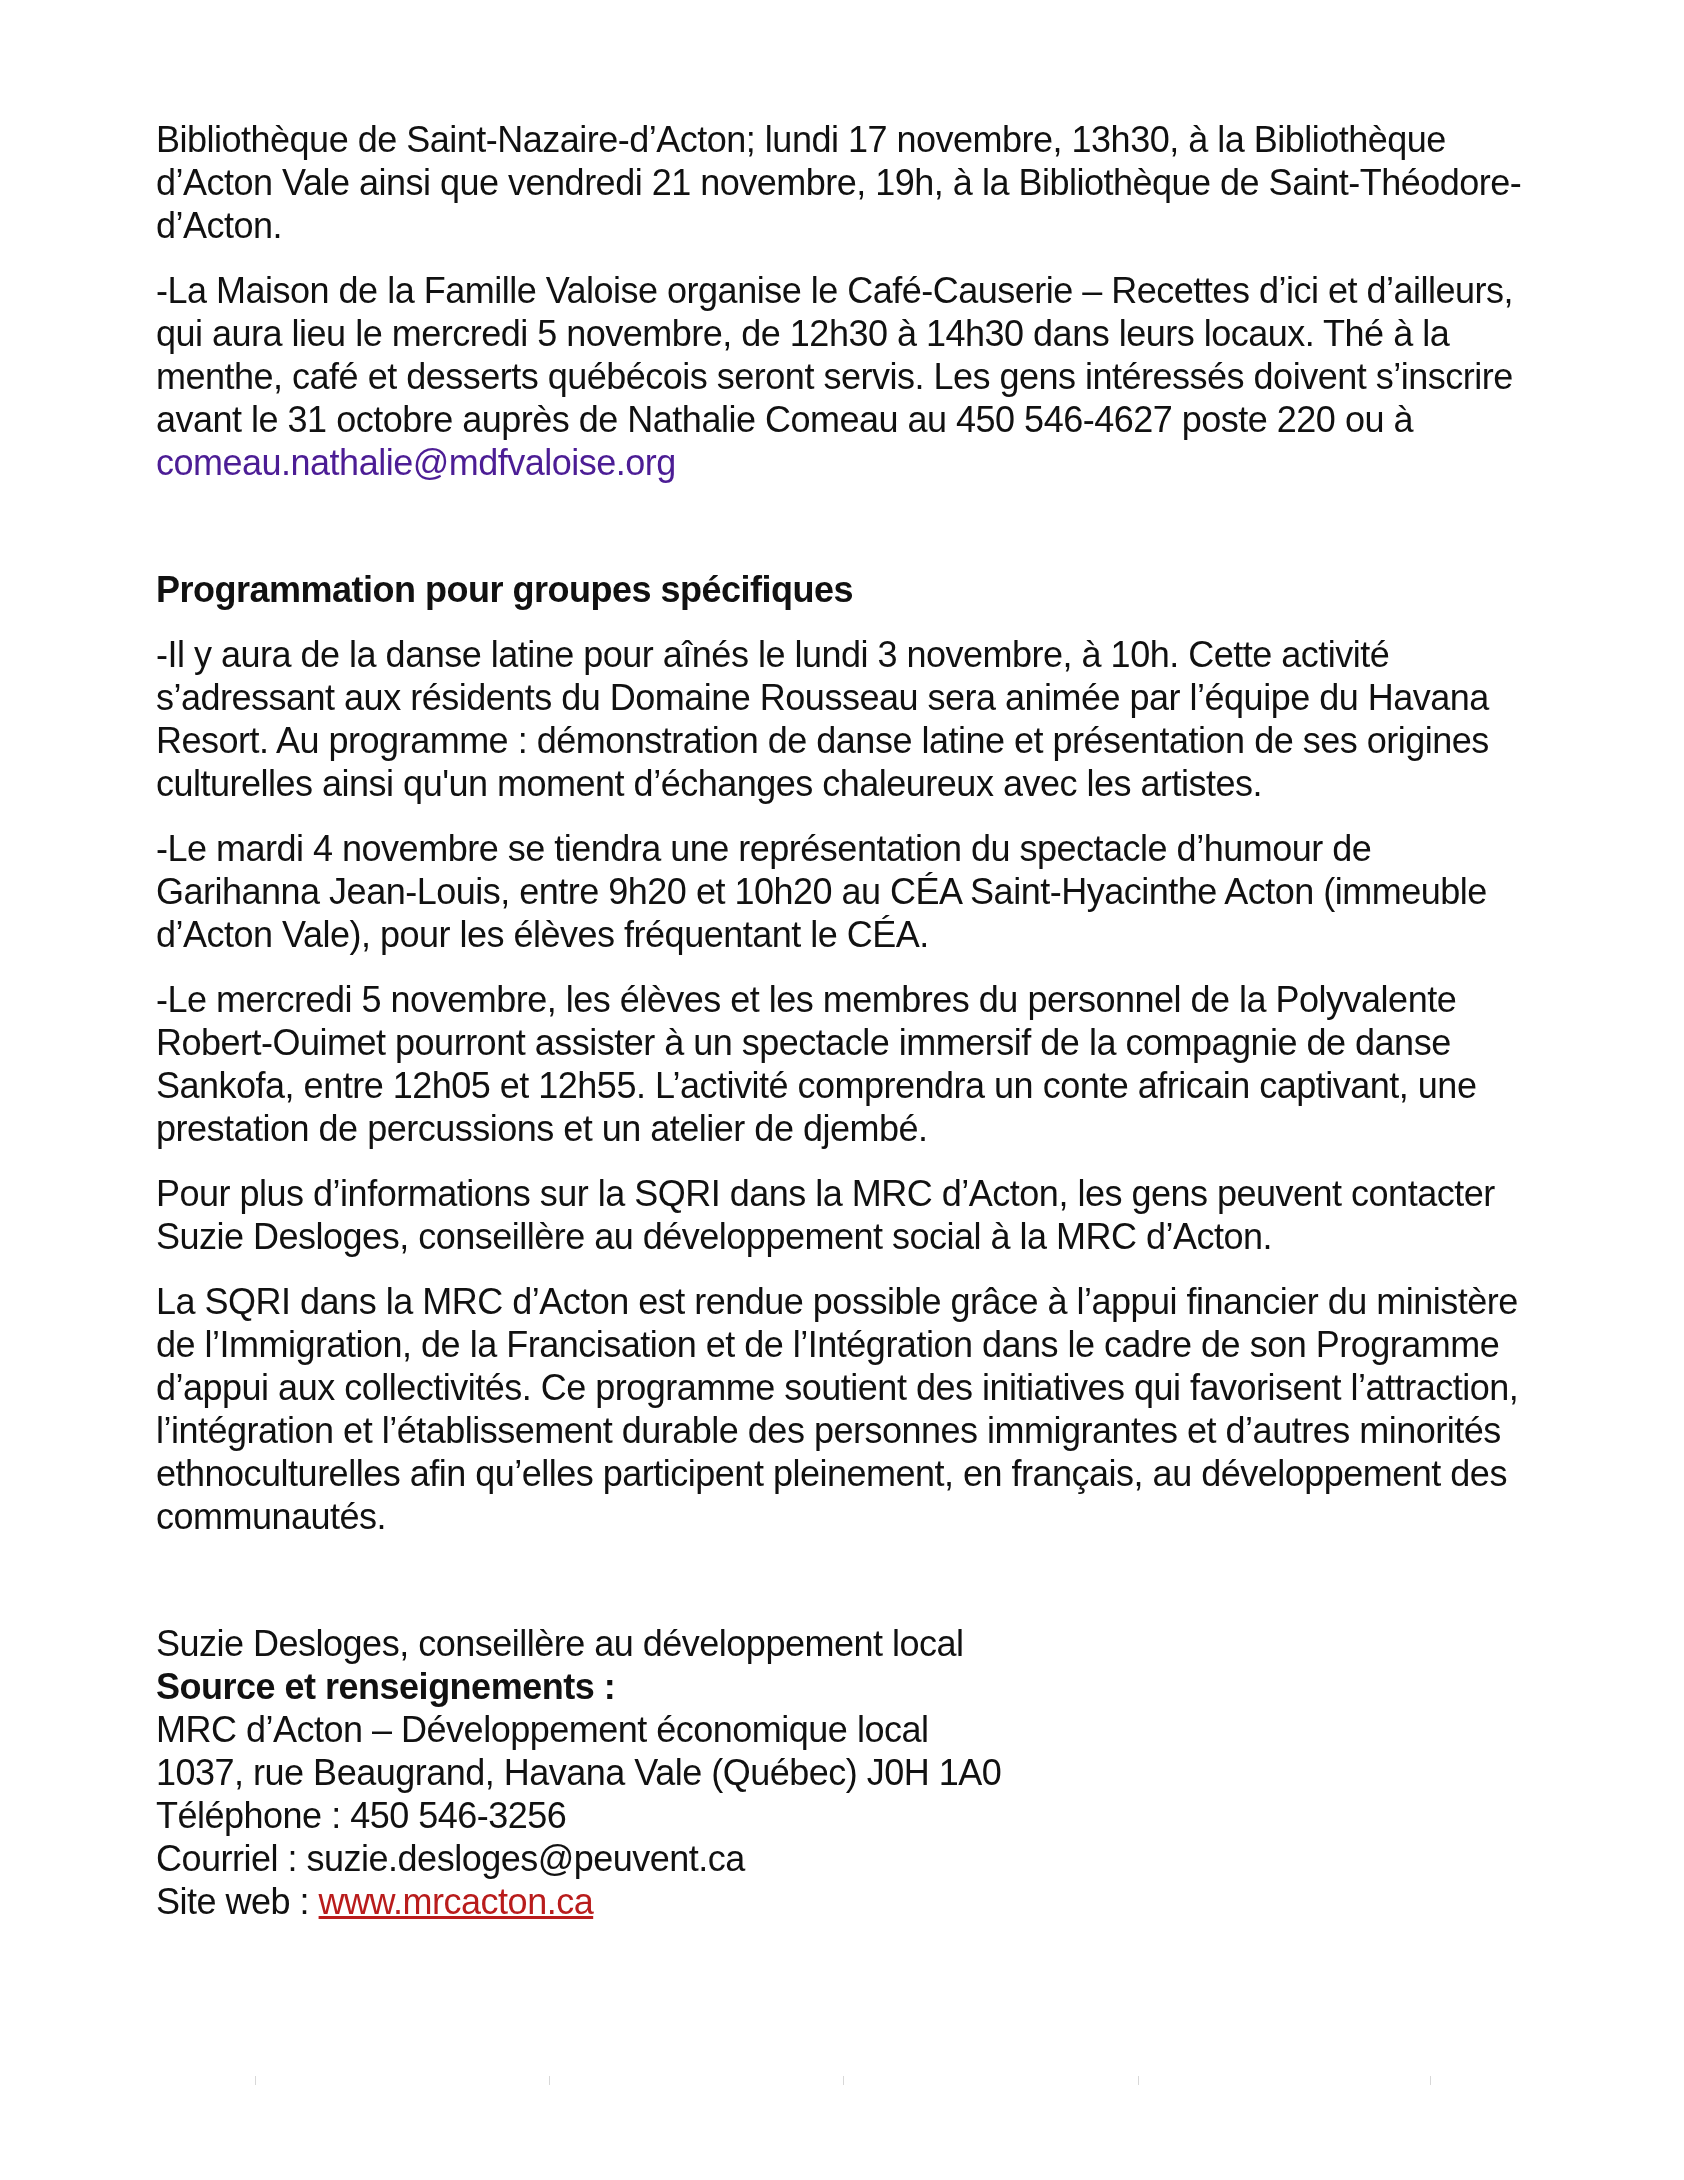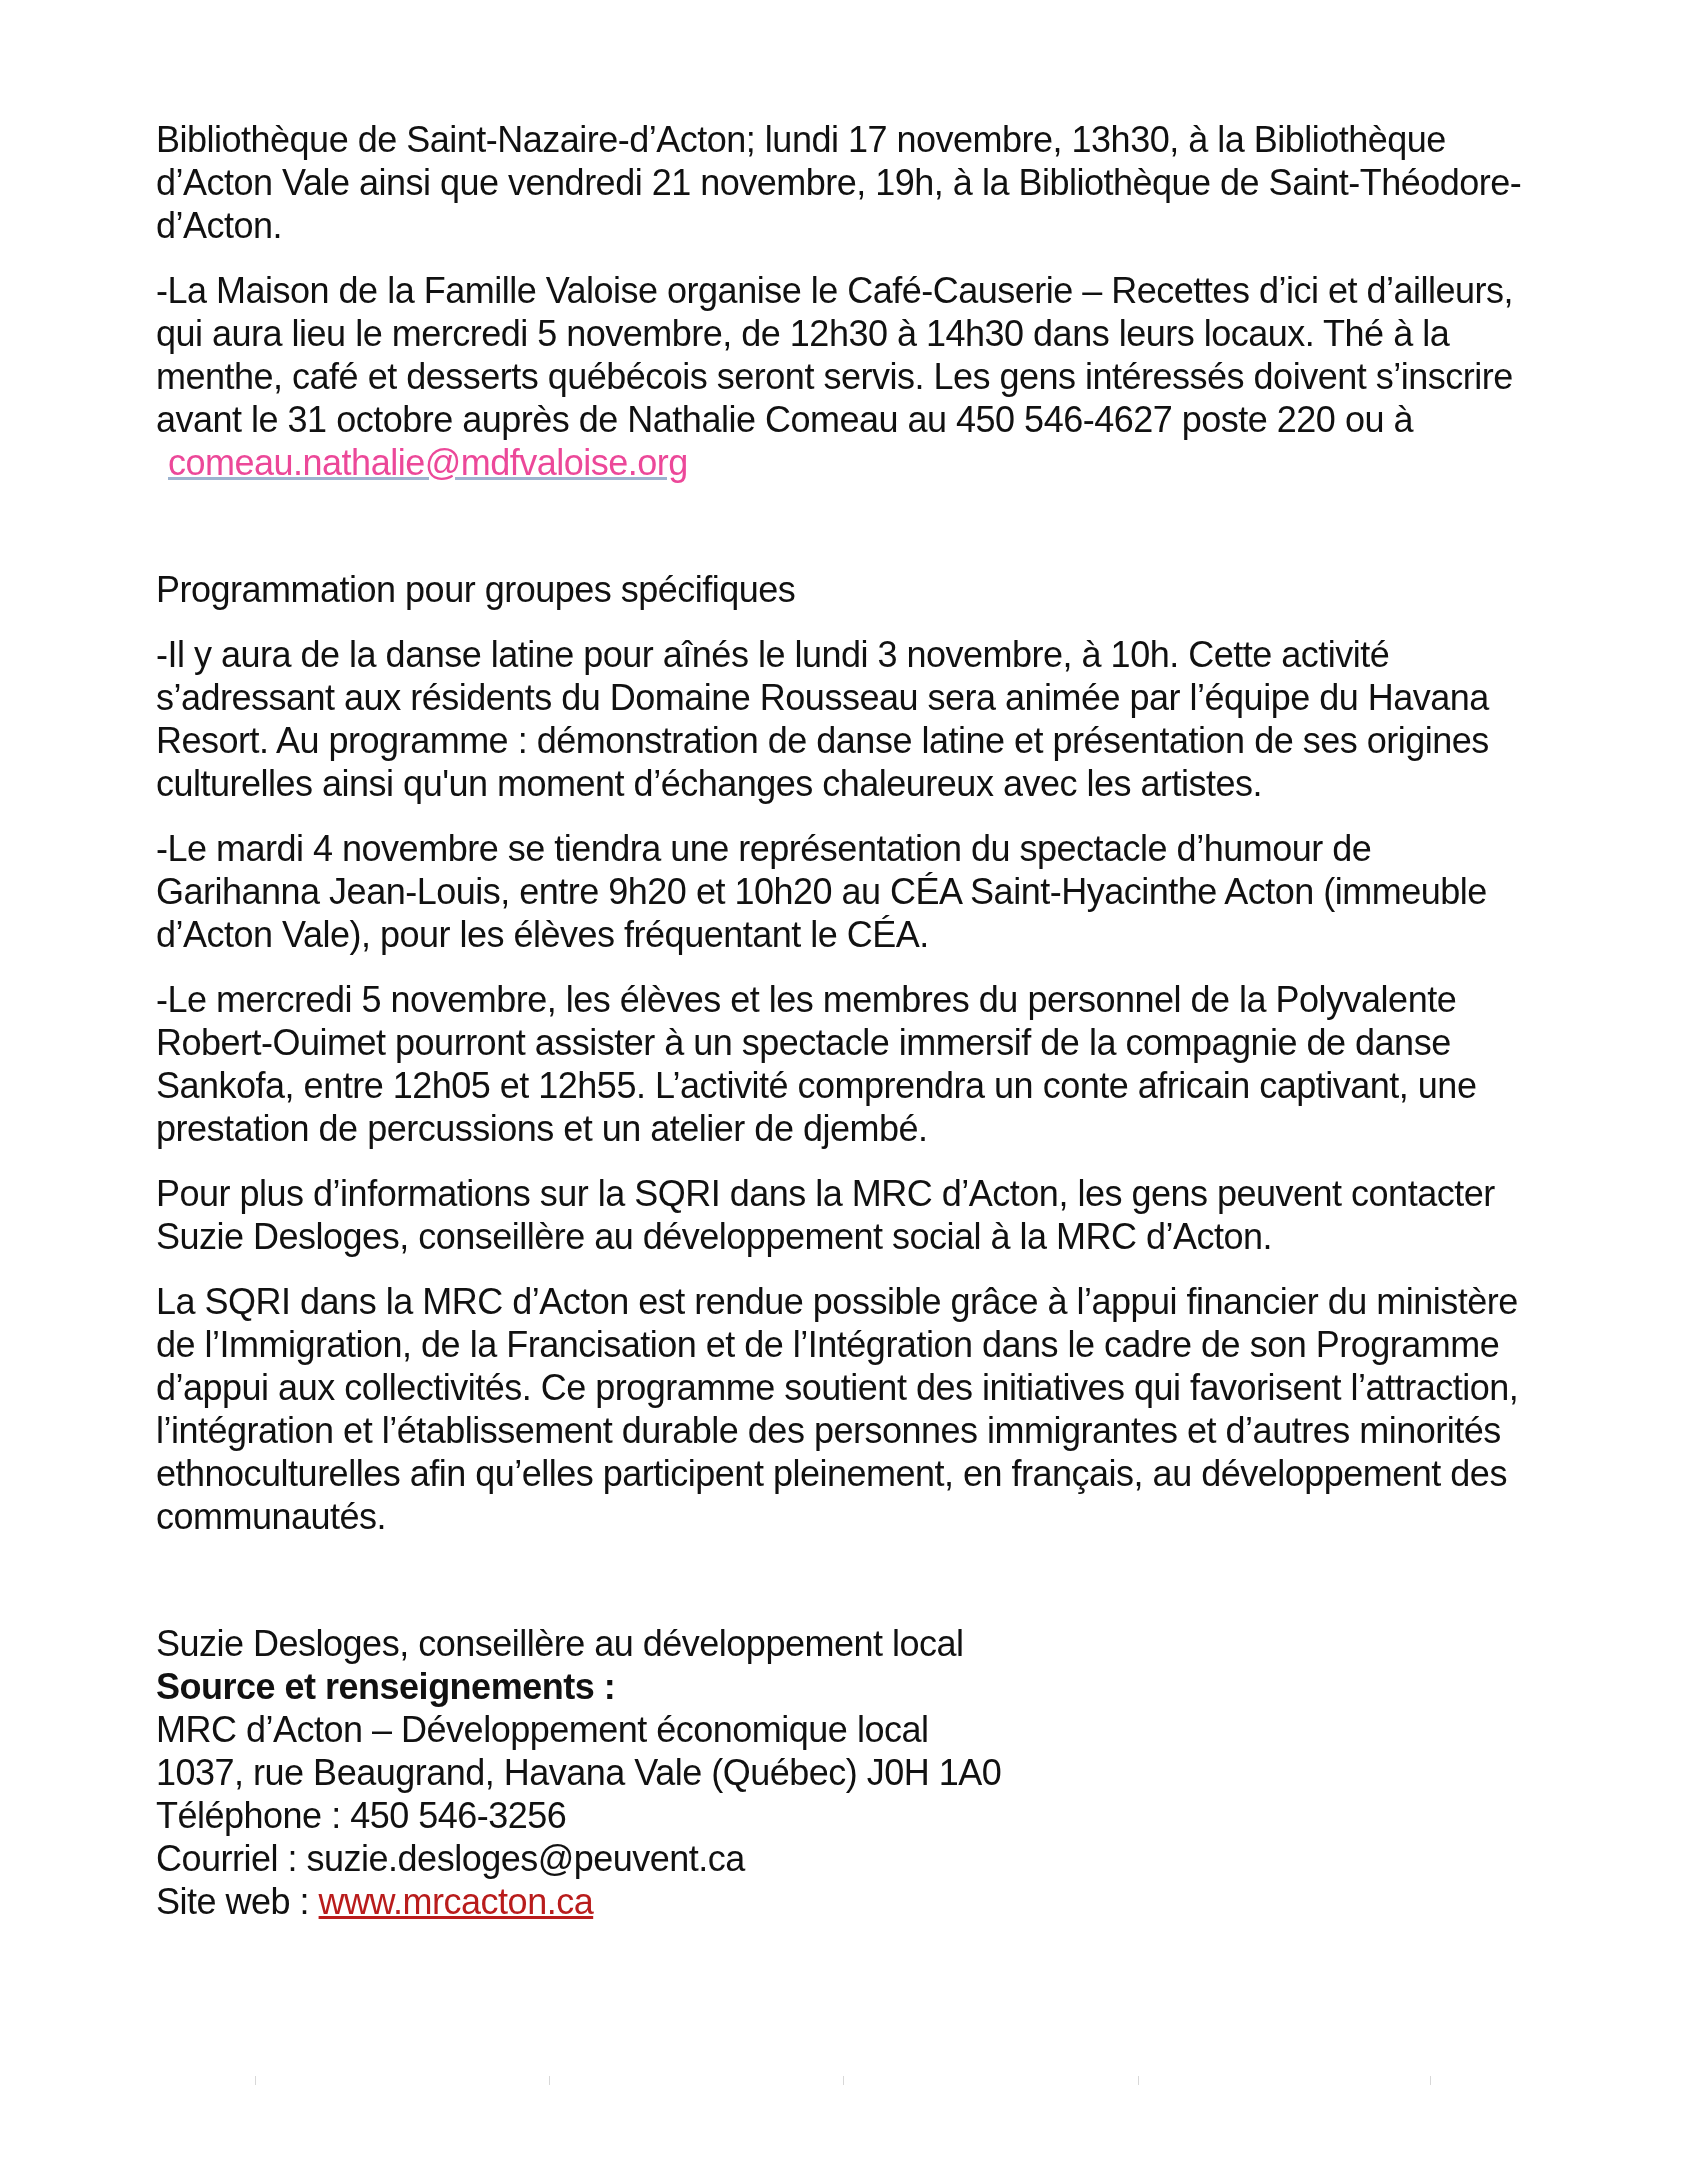--- a/index.html
+++ b/index.html
@@ -24,28 +24,26 @@
       line-height: 43px;
       letter-spacing: -0.5px;
     }
     .para {
       margin: 0 0 22px 0;
     }
     .para.gap-after {
       margin-bottom: 84px;
     }
     .heading {
-      font-weight: normal;
+      font-weight: bold;
       margin: 15px 0 22px 0;
     }
     .link-faded {
-      color: #ec4899;
-      text-decoration: underline;
+      color: #4c1d95;
       text-decoration-color: #9db3cf;
-      margin-left: 12px;
     }
     .link {
       color: #b91c1c;
       text-decoration: underline;
     }
     .contact-block {
       margin-top: 84px;
     }
     .contact-line {
       margin: 0;

